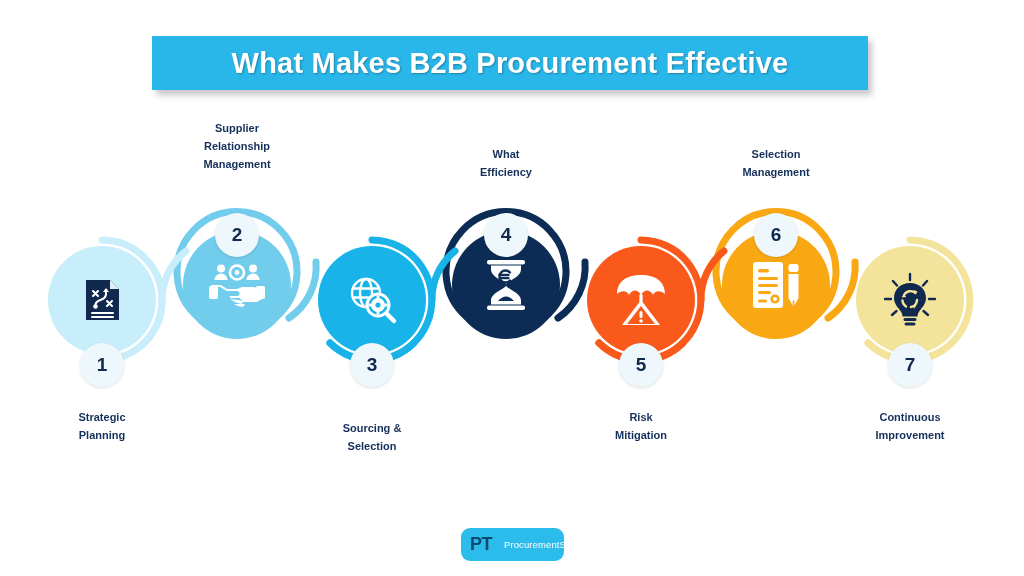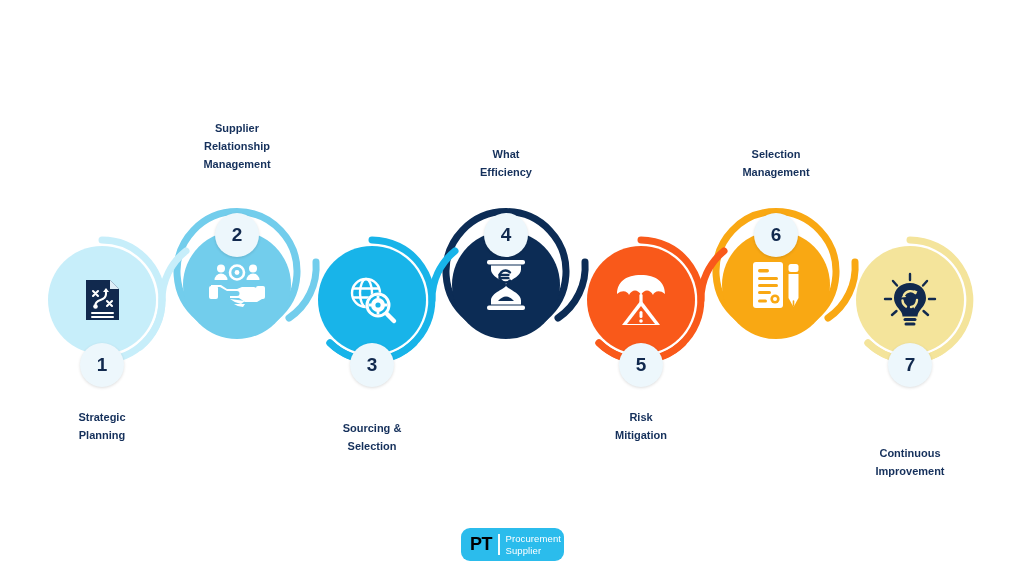--- a/index.html
+++ b/index.html
@@ -60,35 +60,41 @@
   }
 
   
   .logo{
     position:absolute; left:461px; top:528px;
     width:103px; height:33px; border-radius:9px;
     background:#2BBCEC;
     display:flex; align-items:center; padding-left:9px;
   }
   .logo-pt{
-    color:#000000; font-weight:bold; font-size:18px; letter-spacing:-.5px;
+    color:#0c4a6e; font-weight:bold; font-size:18px; letter-spacing:-.5px;
   }
   .logo-div{
     width:1.5px; height:21px; background:#ffffff; margin:0 6px 0 6px; opacity:.95;
   }
-  .logo-words{ display:flex; flex-direction:column; justify-content:center; }
+  .logo-words{ display:flex; flex-direction:row; justify-content:center;align-items:flex-end; }
   .logo-words span{
     color:#ffffff; font-size:9.5px; line-height:1.22; letter-spacing:.1px;
   }
 </style>
 </head>
 <body>
 
 <div class="canvas">
 
+  <div class="title-wrap">
+    <div class="title-shadow"></div>
+    <div class="title-bar">
+      <div class="title-text">What Makes B2B Procurement Effective</div>
+    </div>
+  </div>
 
   <svg class="rings" viewBox="0 0 1024 576">
 
     <path d="M 102 240 A 60 60 0 1 1 102 360" fill="none" stroke="#C7EEFA" stroke-width="7" stroke-linecap="round"></path>
     <path d="M 140 347 A 60 60 0 0 0 162 300" fill="none" stroke="#C7EEFA" stroke-width="7" stroke-linecap="round"></path>
 
     <path d="M 199 318 A 60 60 0 1 1 275 318" fill="none" stroke="#72CDEC" stroke-width="7" stroke-linecap="round"></path>
 
     <path d="M 162 300 A 62 62 0 0 1 186 251" fill="none" stroke="#C7EEFA" stroke-width="7" stroke-linecap="round"></path>
 
@@ -276,21 +282,21 @@
           <path d="M35.5 34 l-3.8 0.4 l1.5 3.4 z"></path>
           <path d="M20.5 26.5 l2.2 -3.2 l2.6 2.6 z"></path>
         </g>
         <g fill="#11294E">
           <rect x="22.5" y="47" width="13" height="3" rx="1.5"></rect>
           <rect x="23.5" y="51.5" width="11" height="3" rx="1.5"></rect>
         </g>
       </svg>
     </div>
     <div class="badge" style="left:888px; top:343px;">7</div>
-    <div class="caption" style="left:805px; top:409px;margin-top:36px;">Continuous
+    <div class="caption" style="left:805px; top:409px;">Continuous
 Improvement</div>
   </div>
 
   <div class="logo">
     <div class="logo-pt">PT</div>
     <div class="logo-div"></div>
     <div class="logo-words">
       <span>Procurement</span>
       <span>Supplier</span>
     </div>

